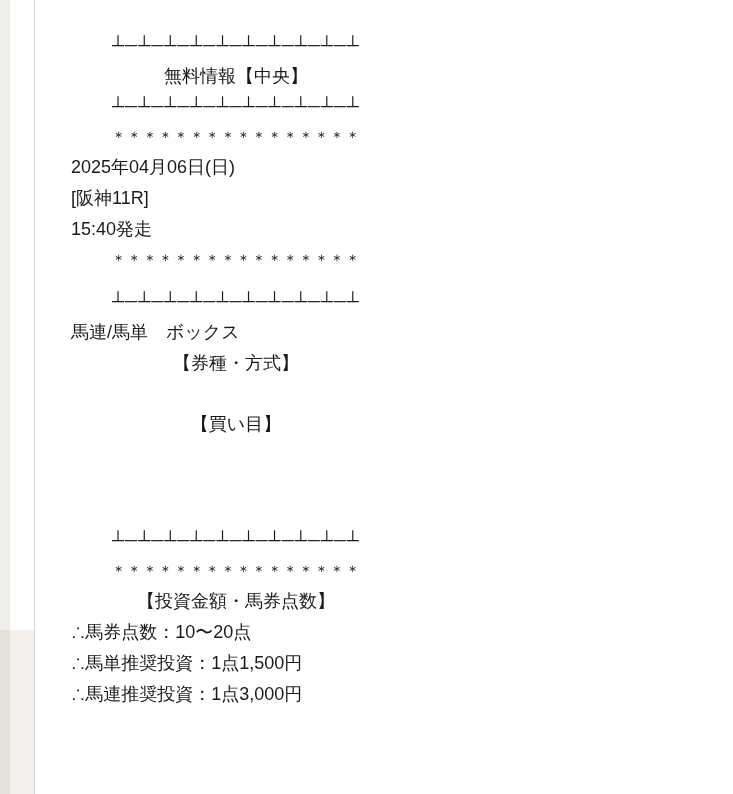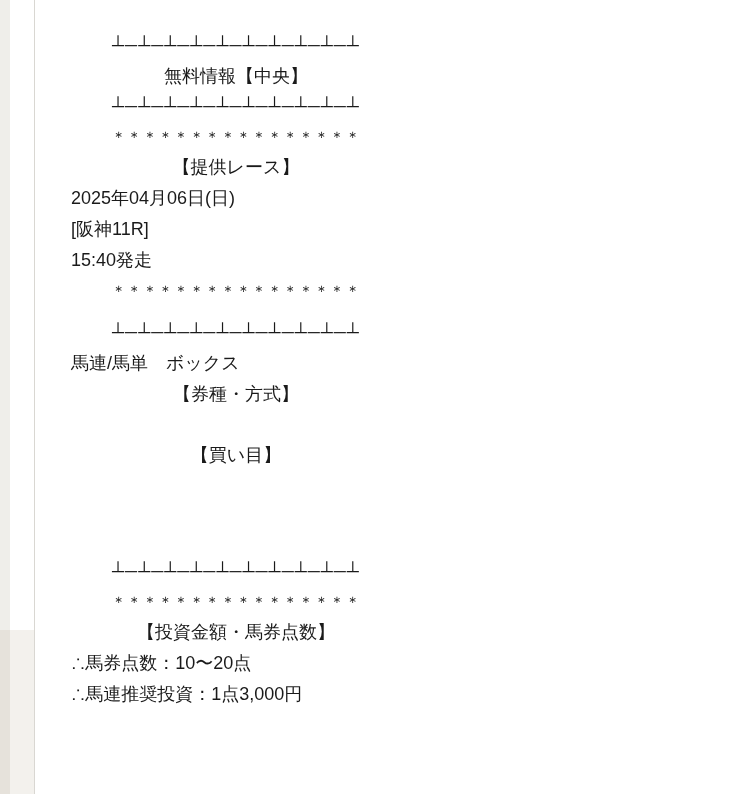--- a/index.html
+++ b/index.html
@@ -119,23 +119,20 @@
     </div>
 
     <div class="row center">
       <span class="sep-dash">┴─┴─┴─┴─┴─┴─┴─┴─┴─┴</span>
     </div>
 
     <div class="row center">
       <span class="sep-star">＊＊＊＊＊＊＊＊＊＊＊＊＊＊＊＊</span>
     </div>
 
-    <div class="row-tall center">
-      <span>【提供レース】</span>
-    </div>
 
     <div class="row-tall left">
       <span>2025年04月06日(日)</span>
     </div>
 
     <div class="row-tall left">
       <span>[阪神11R]</span>
     </div>
 
 
@@ -183,19 +180,22 @@
     </div>
 
     <div class="row-tall center">
       <span>【投資金額・馬券点数】</span>
     </div>
 
     <div class="row-tall left">
       <span>∴馬券点数：10〜20点</span>
     </div>
 
+    <div class="row-tall left">
+      <span>∴馬単推奨投資：1点1,500円</span>
+    </div>
 
     <div class="row-tall left">
       <span>∴馬連推奨投資：1点3,000円</span>
     </div>
 
   </div>
 </div>
 
 </body></html>

